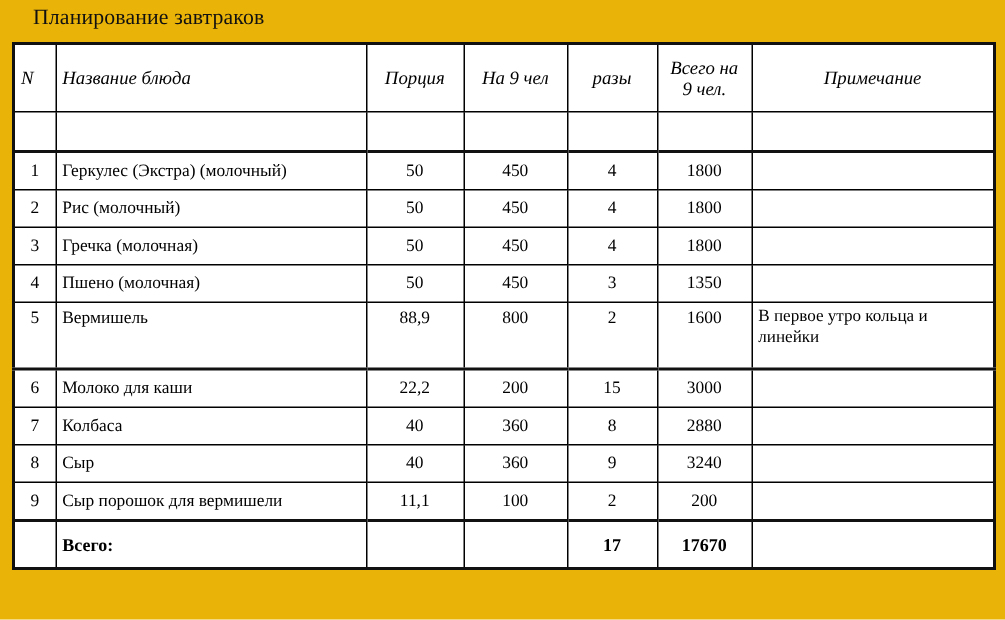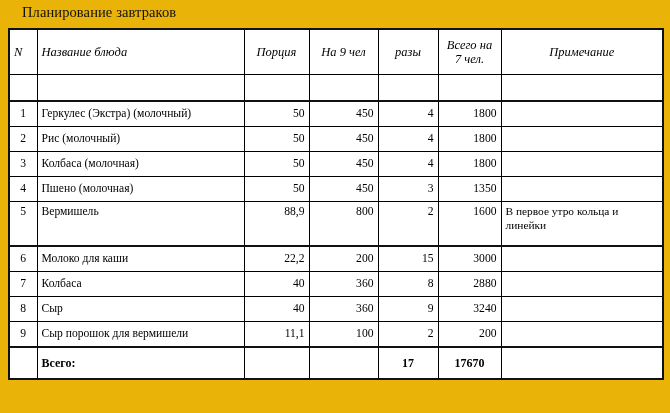--- a/index.html
+++ b/index.html
@@ -80,21 +80,21 @@
   
   tr.spacer td {
     height: 21px;
     border-bottom: 2.5px solid #111111;
   }
   tr.data td {
     height: 20px;
     font-size: 11.6px;
   }
   tr.data td.num { text-align: center; }
-  tr.data td.cellnum { text-align: right; margin-top: 33px; }
+  tr.data td.cellnum { text-align: center; margin-top: 33px; }
   
   tr.r5 td { height: 38px; vertical-align: top; padding-top: 3px; }
   tr.r5 td.note {
     white-space: normal;
     line-height: 1.2;
     font-size: 11.4px;
   }
   tr.thickbelow td { border-bottom: 2.5px solid #111111; }
   tr.total td {
     height: 26px;
@@ -125,21 +125,21 @@
     <tbody>
 
       <tr class="hdr">
         <td class="hdr-n">N</td>
         <td class="pad-name">Название блюда</td>
         <td class="ctr">Порция</td>
         <td class="ctr">На 9 чел</td>
         <td class="ctr">разы</td>
         <td>
           <div class="hdr-two">Всего на</div>
-          <div class="hdr-two">7 чел.</div>
+          <div class="hdr-two">9 чел.</div>
         </td>
         <td class="ctr">Примечание</td>
       </tr>
 
       <tr class="spacer">
         <td></td>
         <td></td>
         <td></td>
         <td></td>
         <td></td>
@@ -162,21 +162,21 @@
         <td class="pad-name">Рис (молочный)</td>
         <td class="cellnum">50</td>
         <td class="cellnum">450</td>
         <td class="cellnum">4</td>
         <td class="cellnum">1800</td>
         <td class="pad-left"></td>
       </tr>
 
       <tr class="data">
         <td class="num">3</td>
-        <td class="pad-name">Колбаса (молочная)</td>
+        <td class="pad-name">Гречка (молочная)</td>
         <td class="cellnum">50</td>
         <td class="cellnum">450</td>
         <td class="cellnum">4</td>
         <td class="cellnum">1800</td>
         <td class="pad-left"></td>
       </tr>
 
       <tr class="data">
         <td class="num">4</td>
         <td class="pad-name">Пшено (молочная)</td>

